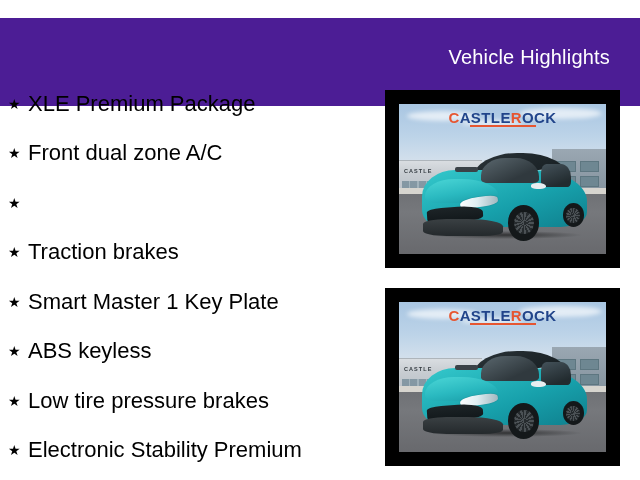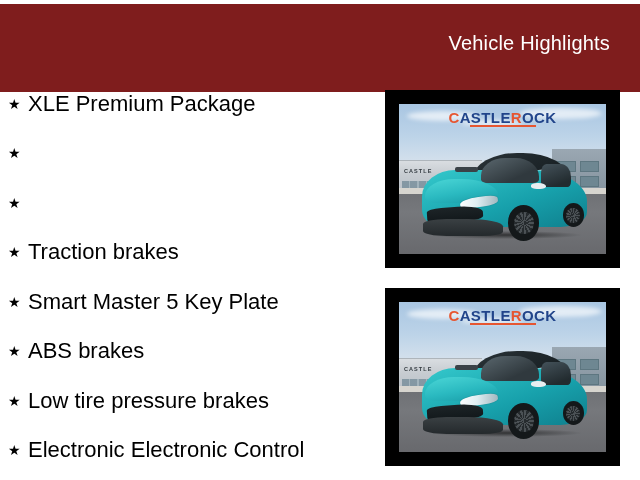--- a/index.html
+++ b/index.html
@@ -12,24 +12,24 @@
     height: 480px;
     overflow: hidden;
     font-family: "Liberation Sans", sans-serif;
     position: relative;
   }
 
   
   .header-bar {
     position: absolute;
     left: 0;
-    top: 4px;
+    top: 18px;
     width: 640px;
     height: 88px;
-    background: #7f1d1d;
+    background: #4c1d95;
     box-sizing: border-box;
   }
   .header-title {
     position: absolute;
     right: 30px;
     top: 28px;
     color: #ffffff;
     font-size: 20px;
     font-family: "Liberation Sans", sans-serif;
     font-weight: 400;
@@ -347,49 +347,50 @@
 
 <ul class="highlights-list">
 
   <li class="highlight-item">
     <span class="bullet-star">★</span>
     <span class="highlight-label">XLE Premium Package</span>
   </li>
 
   <li class="highlight-item">
     <span class="bullet-star">★</span>
+    <span class="highlight-label">Front dual zone A/C</span>
   </li>
 
   <li class="highlight-item">
     <span class="bullet-star">★</span>
   </li>
 
   <li class="highlight-item">
     <span class="bullet-star">★</span>
     <span class="highlight-label">Traction brakes</span>
   </li>
 
   <li class="highlight-item">
     <span class="bullet-star">★</span>
-    <span class="highlight-label">Smart Master 5 Key Plate</span>
-  </li>
-
-  <li class="highlight-item">
-    <span class="bullet-star">★</span>
-    <span class="highlight-label">ABS brakes</span>
+    <span class="highlight-label">Smart Master 1 Key Plate</span>
+  </li>
+
+  <li class="highlight-item">
+    <span class="bullet-star">★</span>
+    <span class="highlight-label">ABS keyless</span>
   </li>
 
   <li class="highlight-item">
     <span class="bullet-star">★</span>
     <span class="highlight-label">Low tire pressure brakes</span>
   </li>
 
   <li class="highlight-item">
     <span class="bullet-star">★</span>
-    <span class="highlight-label">Electronic Electronic Control</span>
+    <span class="highlight-label">Electronic Stability Premium</span>
   </li>
 
 </ul>
 
 <div class="photo-frame first">
   <div class="photo">
     <div class="ph-sky">
       <div class="ph-cloud c1"></div>
       <div class="ph-cloud c2"></div>
       <div class="ph-cloud c3"></div>

